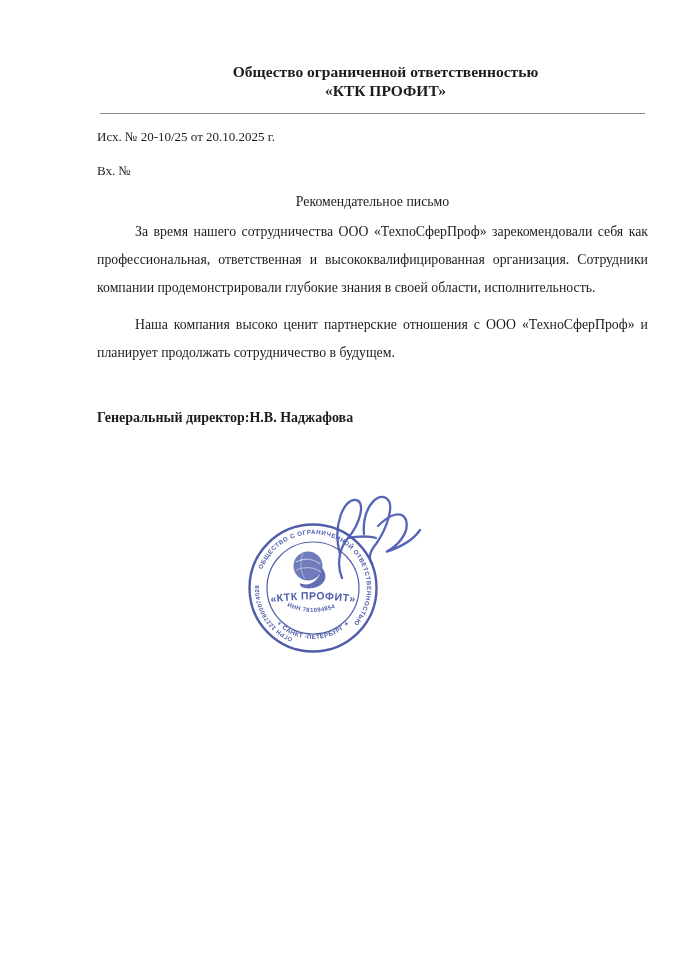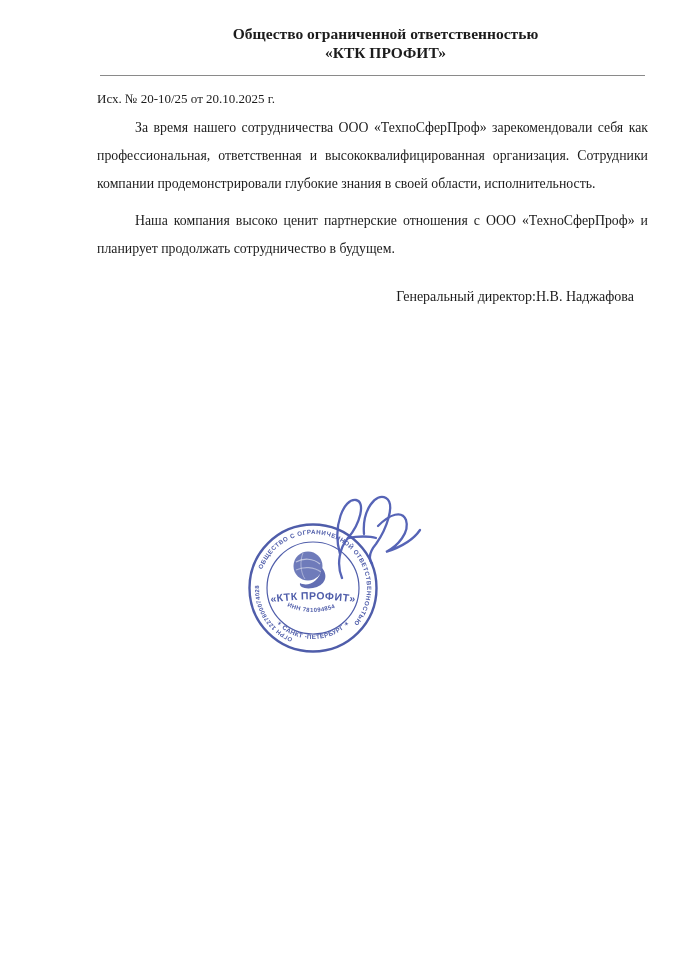--- a/index.html
+++ b/index.html
@@ -12,21 +12,21 @@
     color: #1c1c1c;
     overflow: hidden;
   }
   .content {
     position: absolute;
     left: 97px;
     top: 0;
     width: 551px;
   }
   .letterhead {
-    margin-top: 24px;
+    margin-top: 62px;
     margin-left: 26px;
     text-align: center;
     font-weight: bold;
     font-size: 15.5px;
     line-height: 19px;
   }
   .rule {
     margin-top: 13px;
     margin-bottom: 0;
     border: none;
@@ -44,24 +44,24 @@
   }
   .body-text { margin-top: 8px; }
   .body-text p {
     margin: 0 0 9px 0;
     font-size: 13.8px;
     line-height: 28px;
     text-align: justify;
     text-indent: 38px;
   }
   .sig-row {
-    margin-top: 25px;
+    margin-top: 42px;
     display: flex;
-    justify-content: flex-end;
-    font-weight: normal;
+    justify-content: flex-start;
+    font-weight: bold;
     font-size: 14px;
     line-height: 17px;
   }
   .sig-name { margin-right: 14px; }
   .stamp-wrap {
     position: absolute;
     left: 245px;
     top: 520px;
     width: 136px;
     height: 136px;
@@ -85,21 +85,23 @@
   <div class="content">
 
     <div class="letterhead">
       <div>Общество ограниченной ответственностью</div>
       <div>«КТК ПРОФИТ»</div>
     </div>
 
     <hr class="rule">
 
     <div class="ref-line ref-out">Исх. № 20-10/25 от 20.10.2025 г.</div>
+    <div class="ref-line ref-in">Вх. №</div>
 
+    <div class="doc-title">Рекомендательное письмо</div>
 
     <div class="body-text">
       <p>За время нашего сотрудничества ООО «ТехпоСферПроф» зарекомендовали себя как профессиональная, ответственная и высококвалифицированная организация. Сотрудники компании продемонстрировали глубокие знания в своей области, исполнительность.</p>
       <p>Наша компания высоко ценит партнерские отношения с ООО «ТехноСферПроф» и планирует продолжать сотрудничество в будущем.</p>
     </div>
 
     <div class="sig-row">
       <span>Генеральный директор:</span>
       <span class="sig-name">Н.В. Наджафова</span>
     </div>

